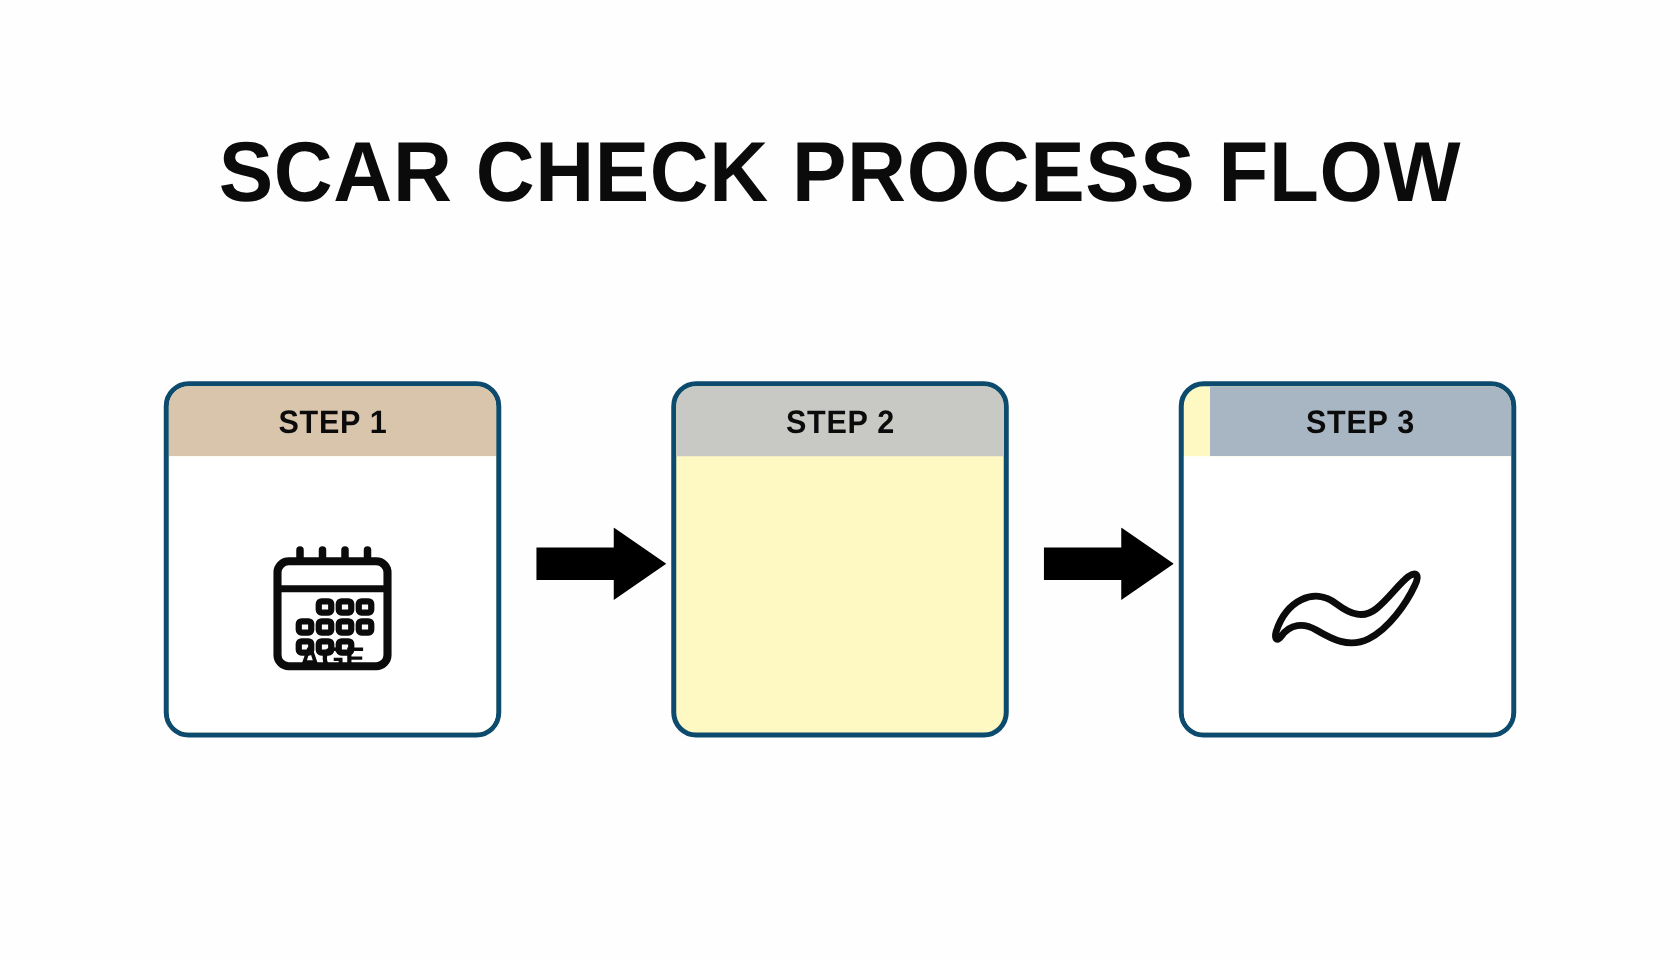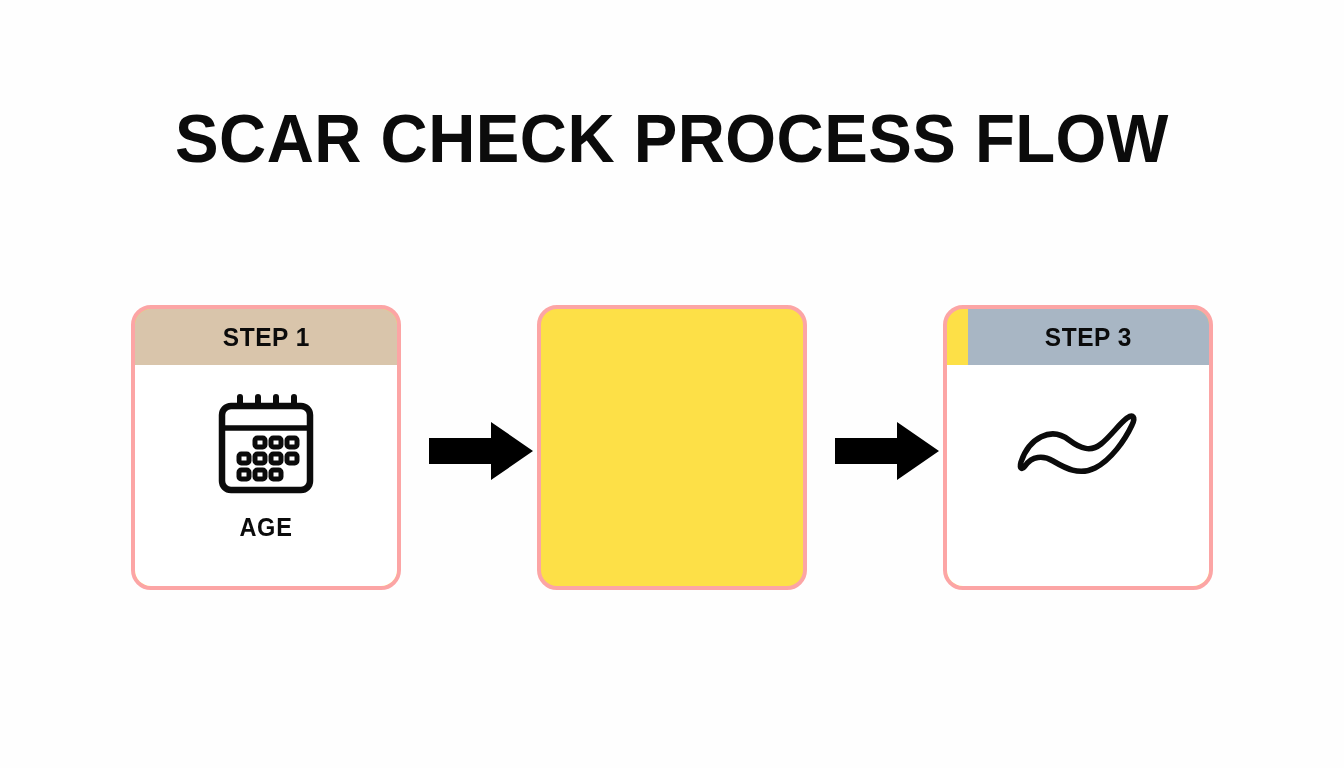--- a/index.html
+++ b/index.html
@@ -48,23 +48,23 @@
     width: 1082px;
     height: 285px;
   }
 
   .card {
     position: absolute;
     top: 0;
     width: 270px;
     height: 285px;
     box-sizing: border-box;
-    border: 4px solid #fca5a5;
+    border: 4px solid #0c4a6e;
     border-radius: 20px;
-    background: #fde047;
+    background: #fef9c3;
     overflow: hidden;
     display: flex;
     flex-direction: column;
   }
   .card-1 { left: 0px; }
   .card-2 { left: 406px; }
   .card-3 { left: 812px; }
 
   .card-header {
     height: 56px;
@@ -79,21 +79,21 @@
     transform-origin: center;
   }
   .card-header span { transform: scaleX(0.94); display:block; }
 
   .card-body {
     flex: 1 1 auto;
     position: relative;
     display: flex;
     flex-direction: column;
     align-items: center;
-    justify-content: flex-start;
+    justify-content: center;
     background: #ffffff;
   }
 
   .icon-wrap {
     margin-top: 24px;
     width: 126px;
     height: 112px;
     display: flex;
     align-items: center;
     justify-content: center;
@@ -169,20 +169,23 @@
       </div>
     </div>
 
     <div class="arrow arrow-1">
       <svg width="104" height="58" viewBox="0 0 104 58">
         <path d="M0 16 H62 V0 L104 29 L62 58 V42 H0 Z" fill="#000000"></path>
       </svg>
     </div>
 
     <div class="card card-2">
+      <div class="card-header" id="hdr1" style="background: rgb(200, 201, 197);">
+        <span>STEP 2</span>
+      </div>
     </div>
 
     <div class="arrow arrow-2">
       <svg width="104" height="58" viewBox="0 0 104 58">
         <path d="M0 16 H62 V0 L104 29 L62 58 V42 H0 Z" fill="#000000"></path>
       </svg>
     </div>
 
     <div class="card card-3">
       <div class="card-header" id="hdr2" style="background: rgb(168, 182, 196); margin-left: 21px;">

